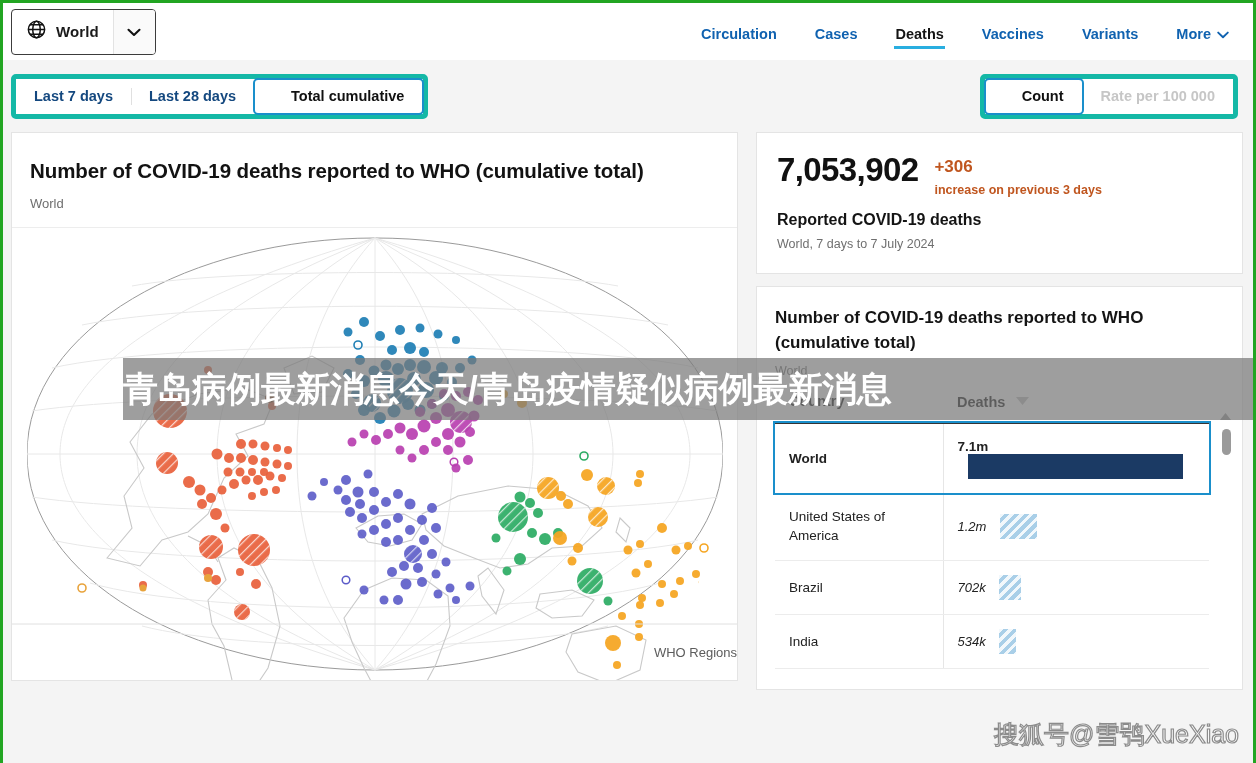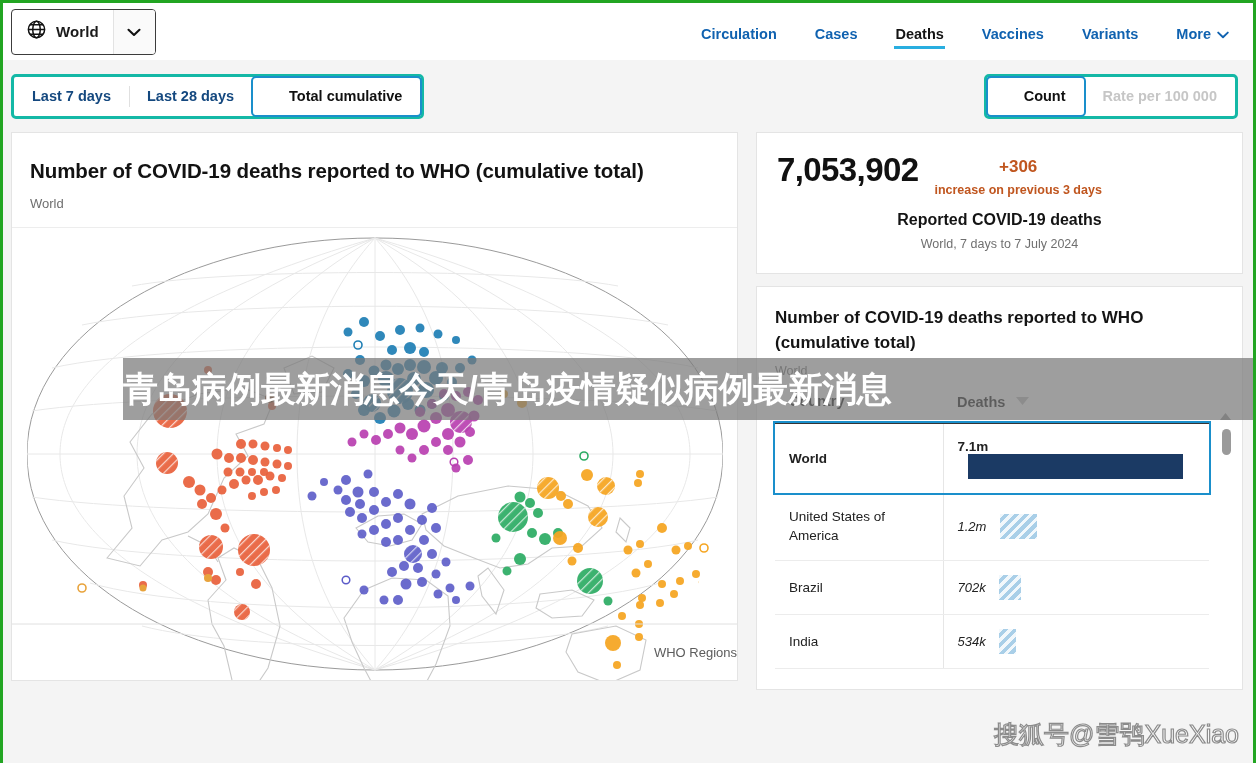--- a/index.html
+++ b/index.html
@@ -63,21 +63,21 @@
   .nav-more { display:flex; align-items:center; gap:6px; padding-right: 6px;}
 
   
   .toolbar {
     height: 72px; position: relative;
     display: flex; align-items: center;
   }
   .seg {
     margin-left: 8px;
     display: flex; align-items: stretch;
-    background: #fff; border: 3px solid #14b8a6; border-radius: 5px;
+    background: #fff; border: 5px solid #14b8a6; border-radius: 5px;
     height: 45px;
   }
   .seg-btn {
     display: flex; align-items: center; padding: 0 18px;
     font-size: 14.5px; font-weight: bold; color: #14487f;
     position: relative; cursor: pointer; white-space: nowrap;
   }
   .seg-btn + .seg-btn::before {
     content:""; position:absolute; left:0; top:9px; bottom:9px; width:1px; background:#e0e0e0;
   }
@@ -108,21 +108,21 @@
   }
   .chart-sub { font-size: 13px; color: #6e6e6e; margin-top: 10px; }
 
   .map-area { height: 452px; position: relative; overflow: hidden; }
   .map-legend {
     position: absolute; bottom: 20px; left: 0; right: 0; text-align: right;
     font-size: 13px; color: #5c5c5c;
   }
 
   
-  .stat-card { padding: 20px 20px 22px 20px; text-align: center; }
+  .stat-card { padding: 20px 20px 22px 20px; }
   .stat-row { display: flex; align-items: flex-start; gap: 16px; }
   .stat-big { font-size: 33px; font-weight: bold; color: #111; letter-spacing: -.6px; line-height: 1; }
   .stat-delta { padding-top: 4px; }
   .stat-delta-num { font-size: 17px; font-weight: bold; color: #c0561f; line-height: 1.15; }
   .stat-delta-lbl { font-size: 12.5px; font-weight: bold; color: #c0561f; margin-top: 6px; }
   .stat-label { font-size: 16px; font-weight: bold; color: #141414; margin-top: 14px; }
   .stat-scope { font-size: 12.5px; color: #6f6f6f; margin-top: 8px; }
 
   
   .table-card { padding: 18px 18px 0 18px; height: 404px; overflow: hidden; }

